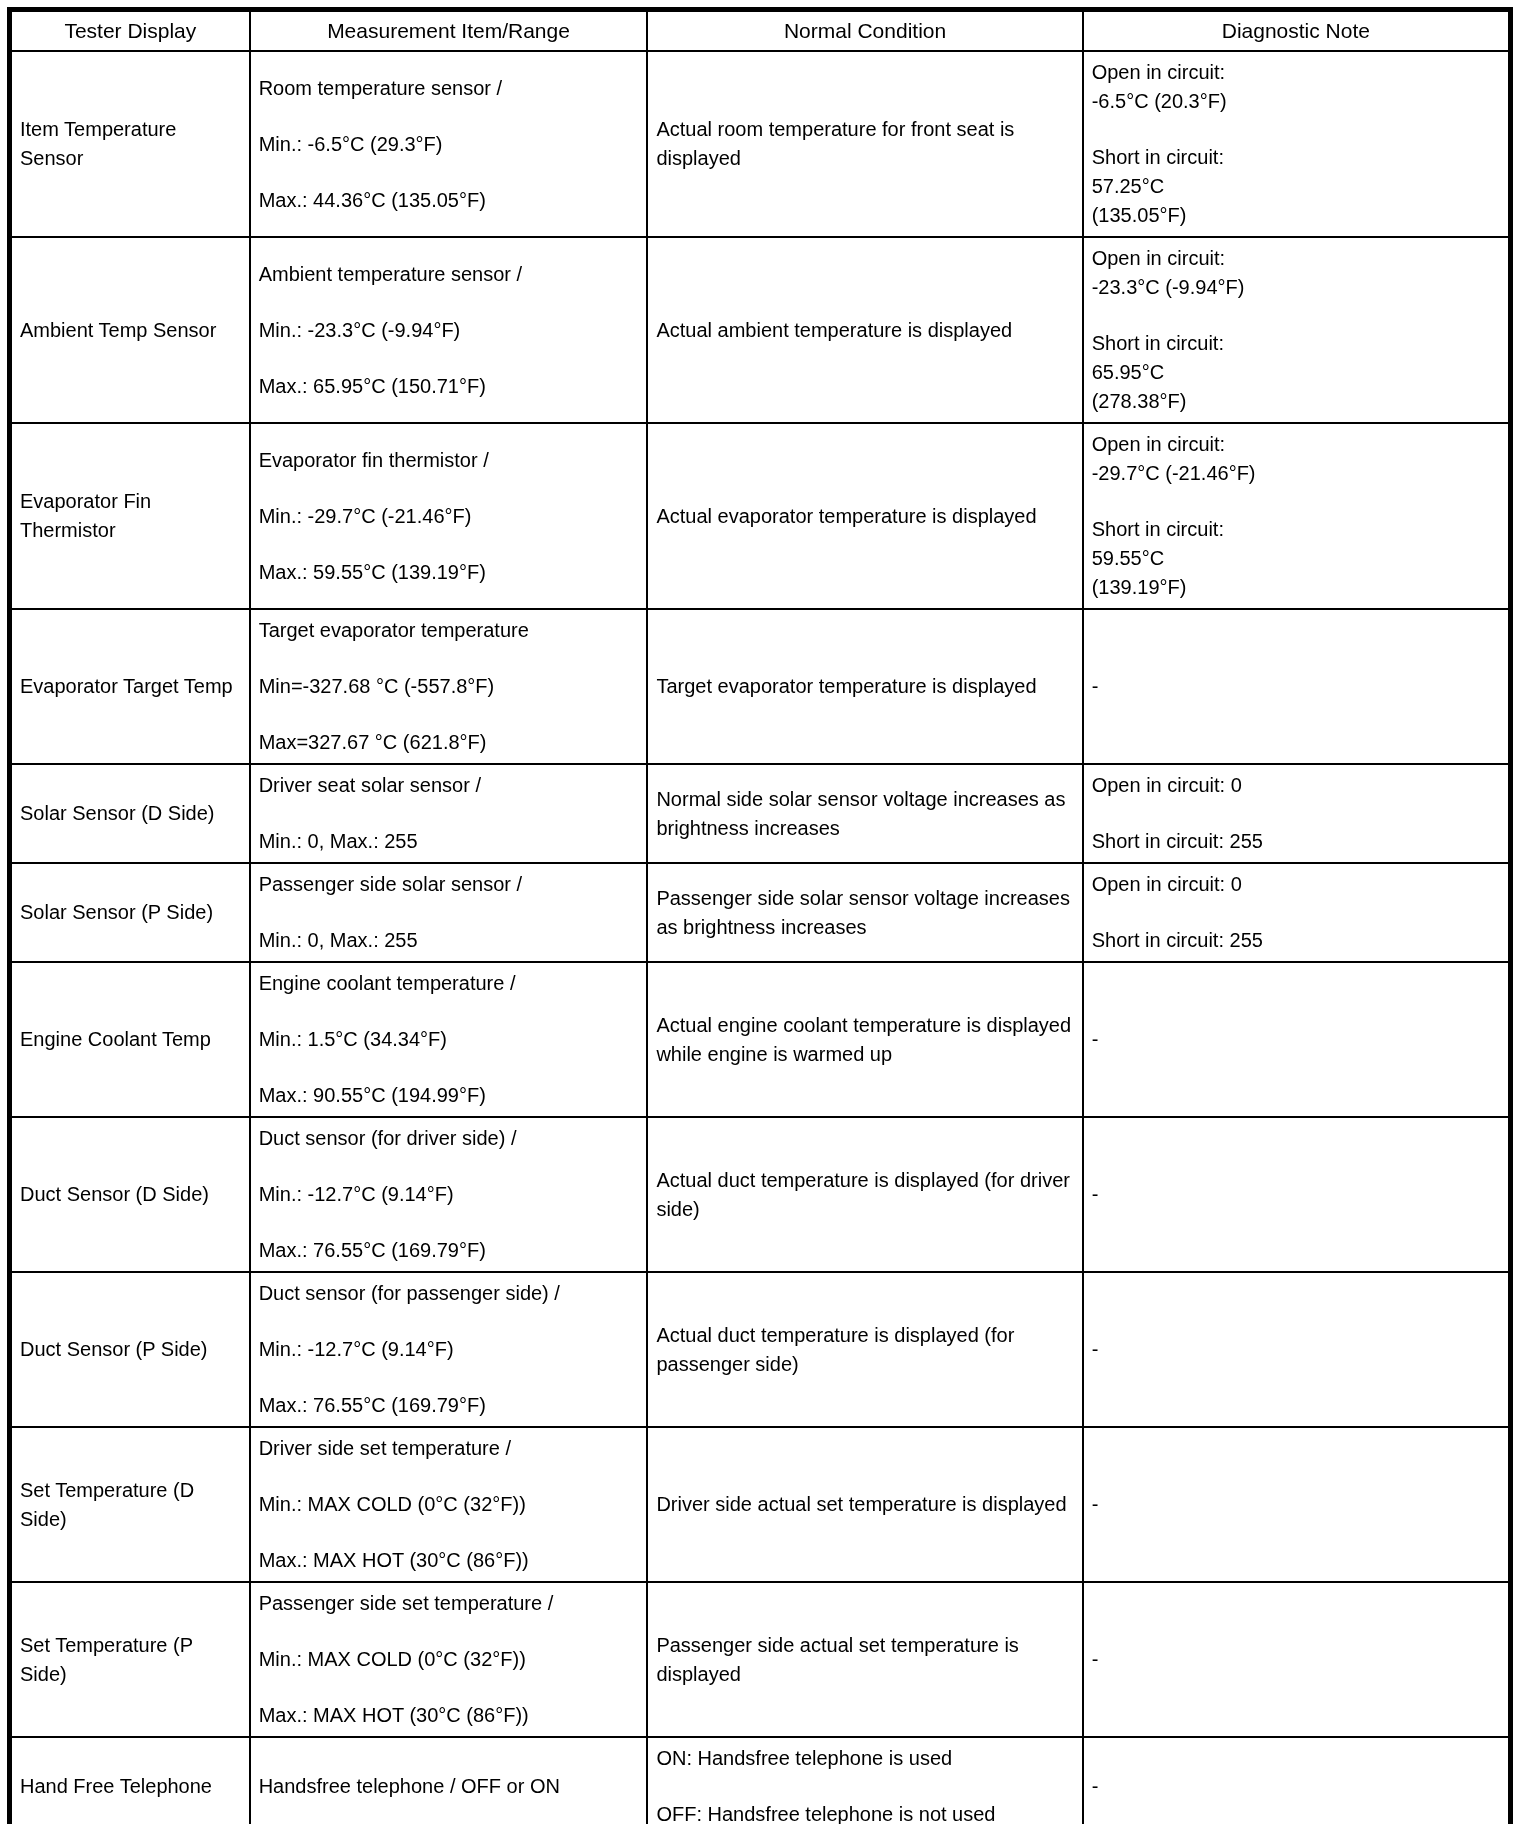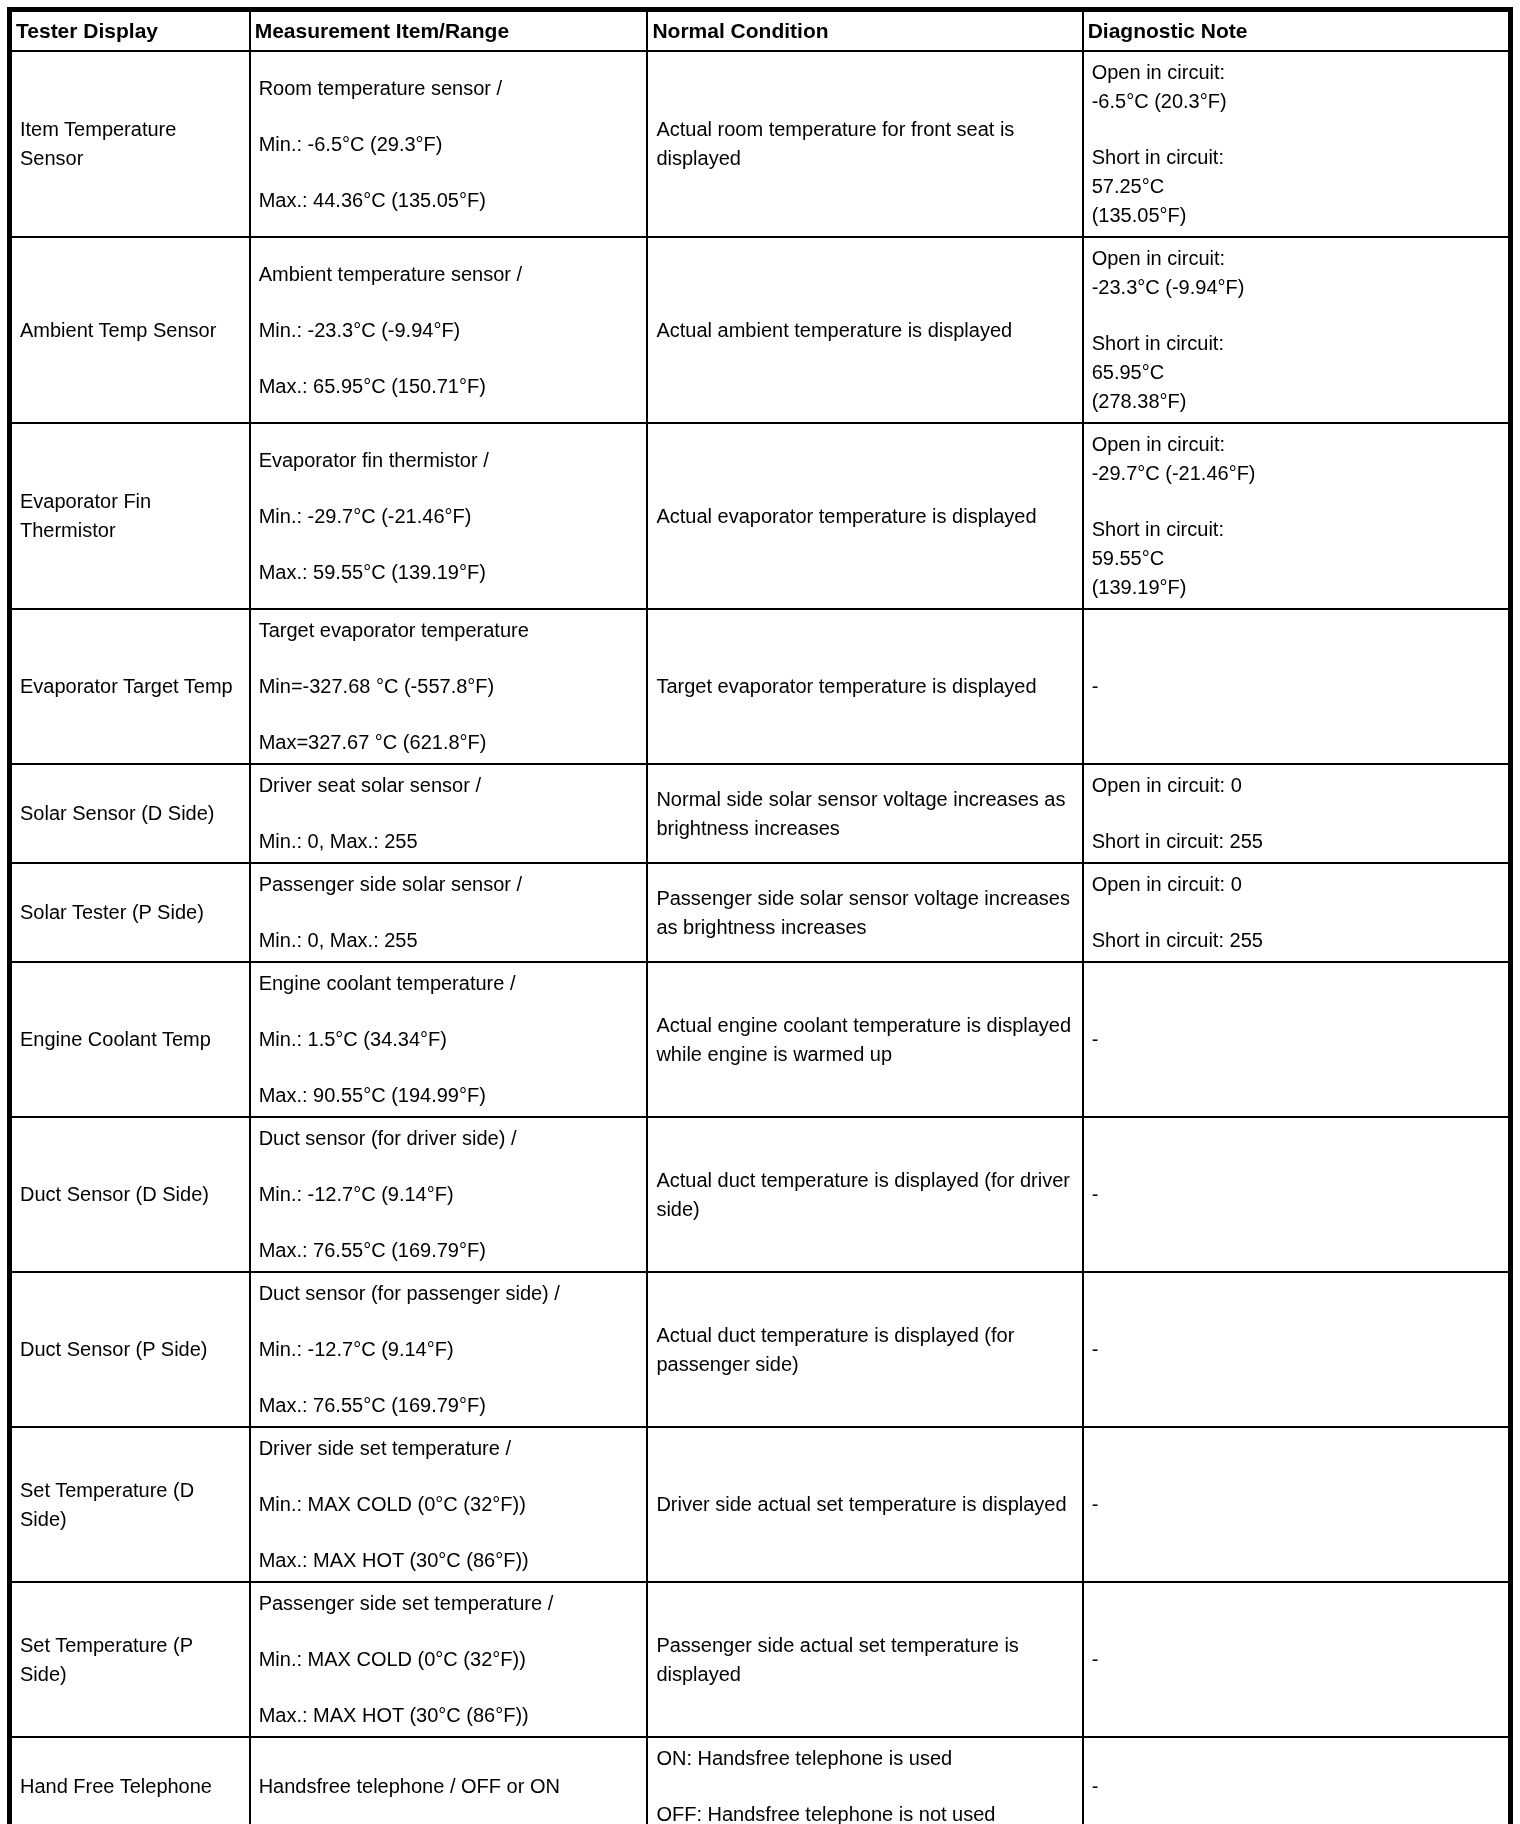--- a/index.html
+++ b/index.html
@@ -27,22 +27,22 @@
   }
   table.diag-table th,
   table.diag-table td {
     border: 2px solid #000000;
     padding: 6px 8px;
     vertical-align: middle;
     text-align: left;
     word-wrap: break-word;
   }
   table.diag-table th {
-    font-weight: bold;
-    text-align: left;
+    font-weight: normal;
+    text-align: center;
     font-size: 21px;
     padding: 7px 4px;
     white-space: nowrap;
     overflow: hidden;
   }
   .line {
     line-height: 29px;
   }
   .gap {
     height: 27px;
@@ -173,21 +173,21 @@
             <div class="line">Normal side solar sensor voltage increases as brightness increases</div>
           </td>
           <td>
             <div class="line">Open in circuit: 0</div>
             <div class="gap"></div>
             <div class="line">Short in circuit: 255</div>
           </td>
         </tr>
         <tr>
           <td>
-            <div class="line">Solar Tester (P Side)</div>
+            <div class="line">Solar Sensor (P Side)</div>
           </td>
           <td>
             <div class="line">Passenger side solar sensor /</div>
             <div class="gap"></div>
             <div class="line">Min.: 0, Max.: 255</div>
           </td>
           <td>
             <div class="line">Passenger side solar sensor voltage increases as brightness increases</div>
           </td>
           <td>

